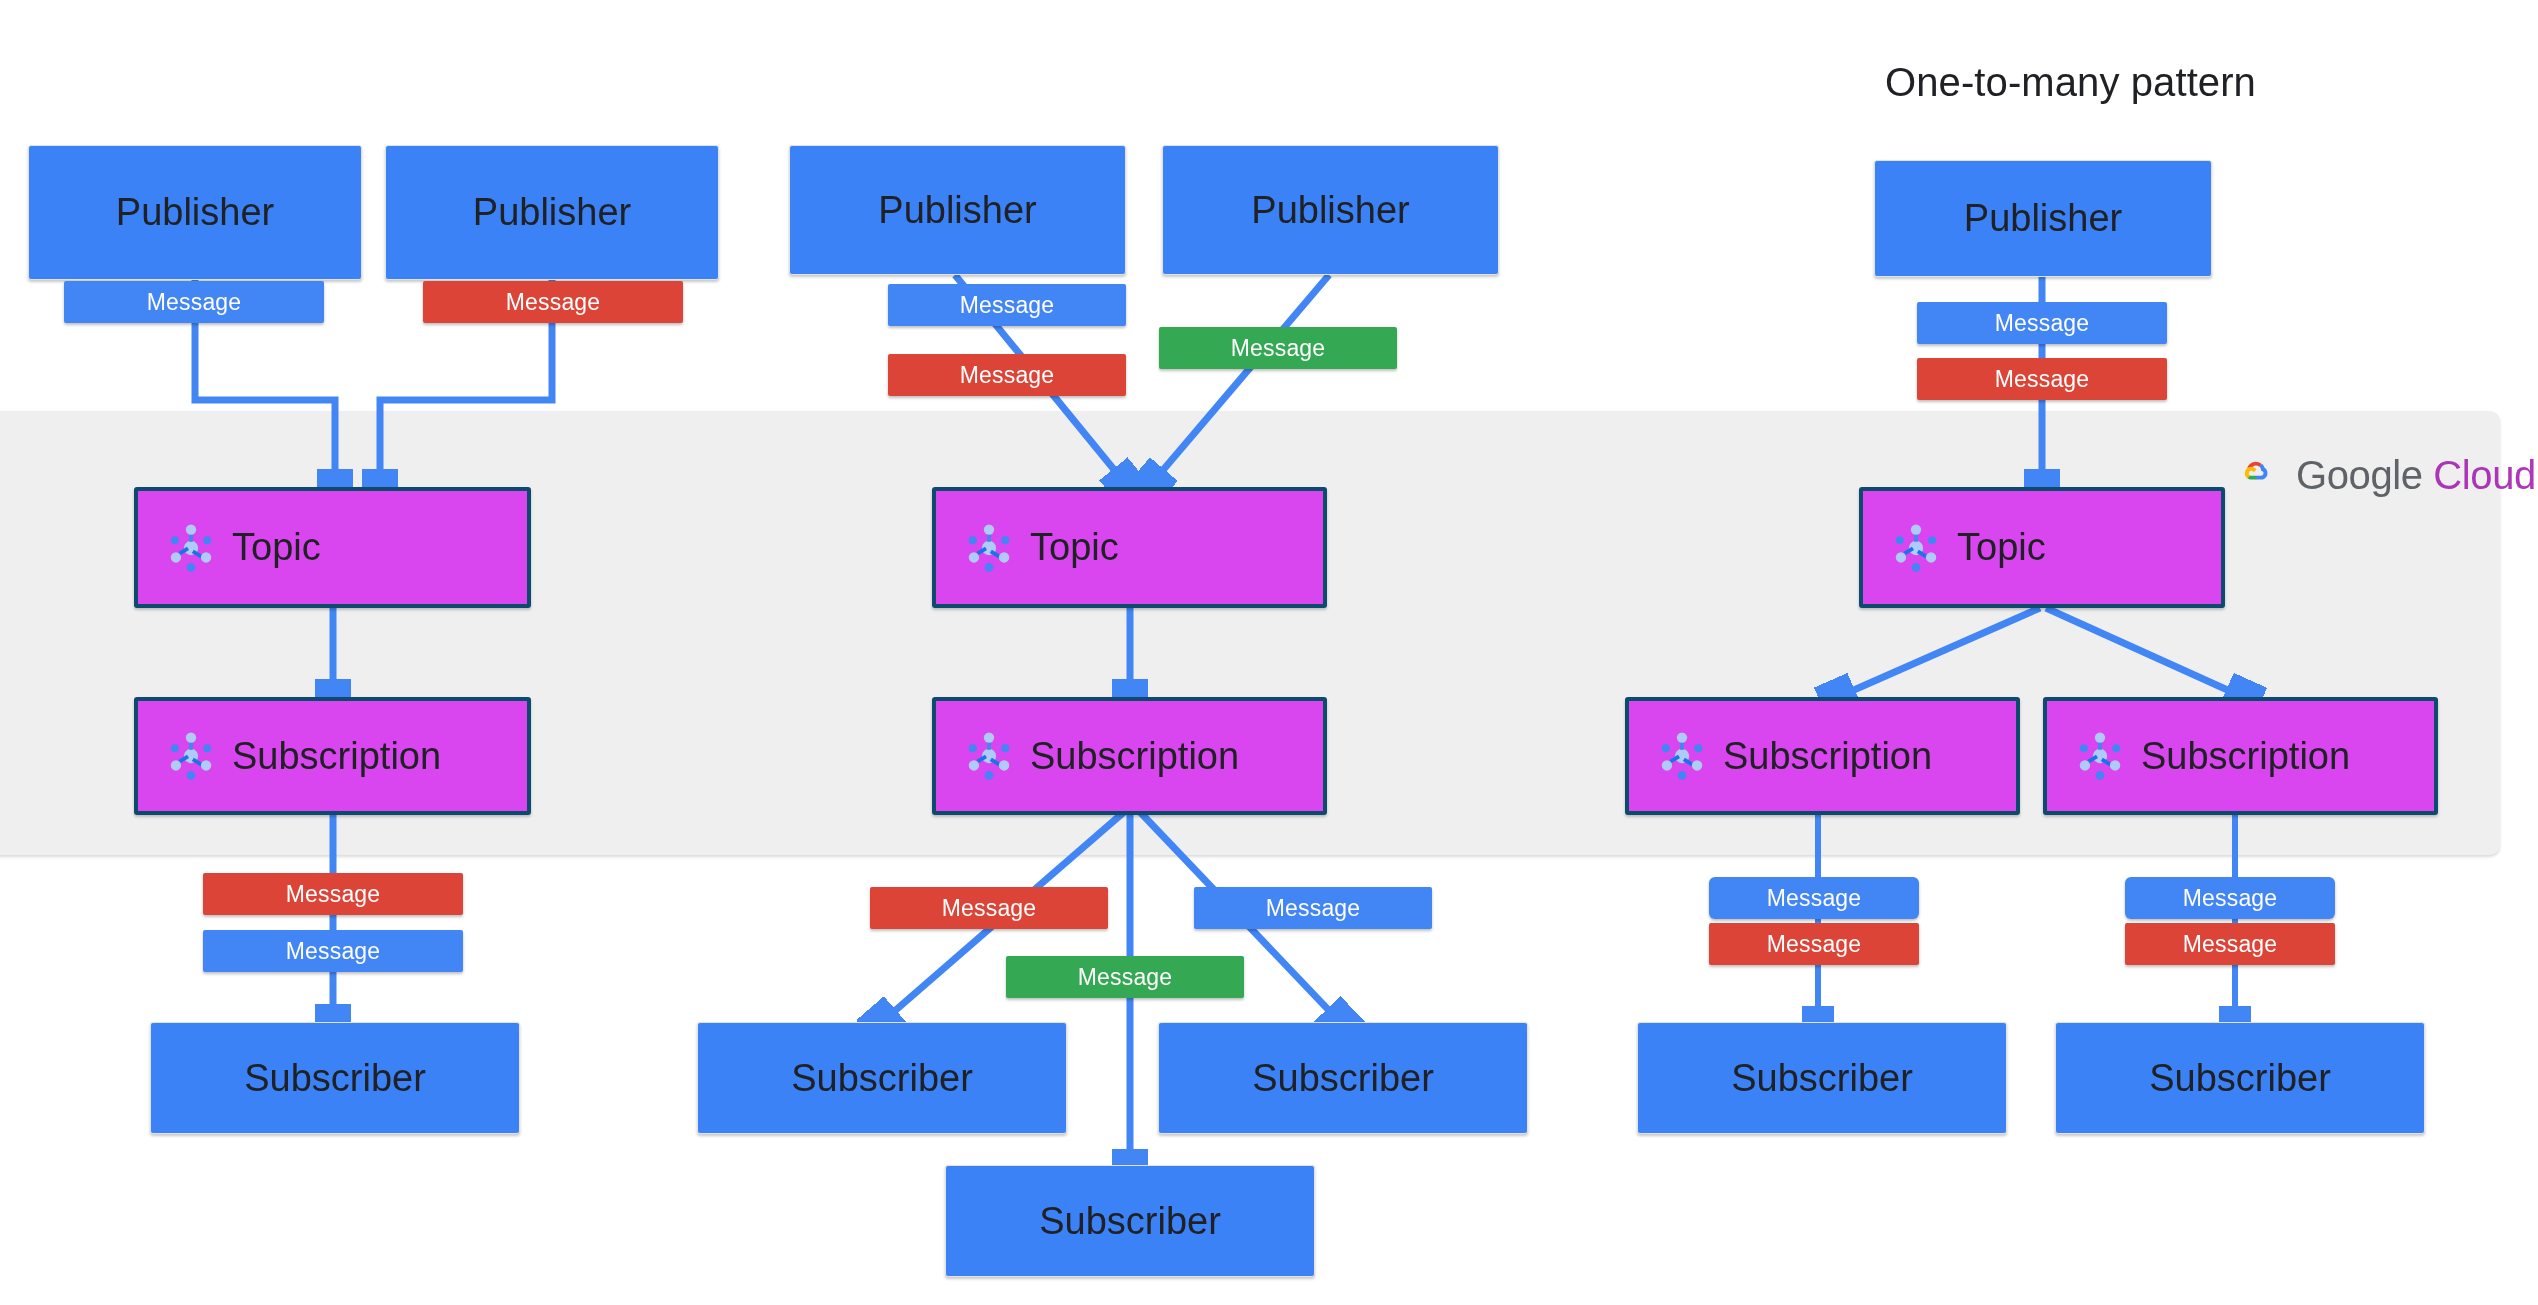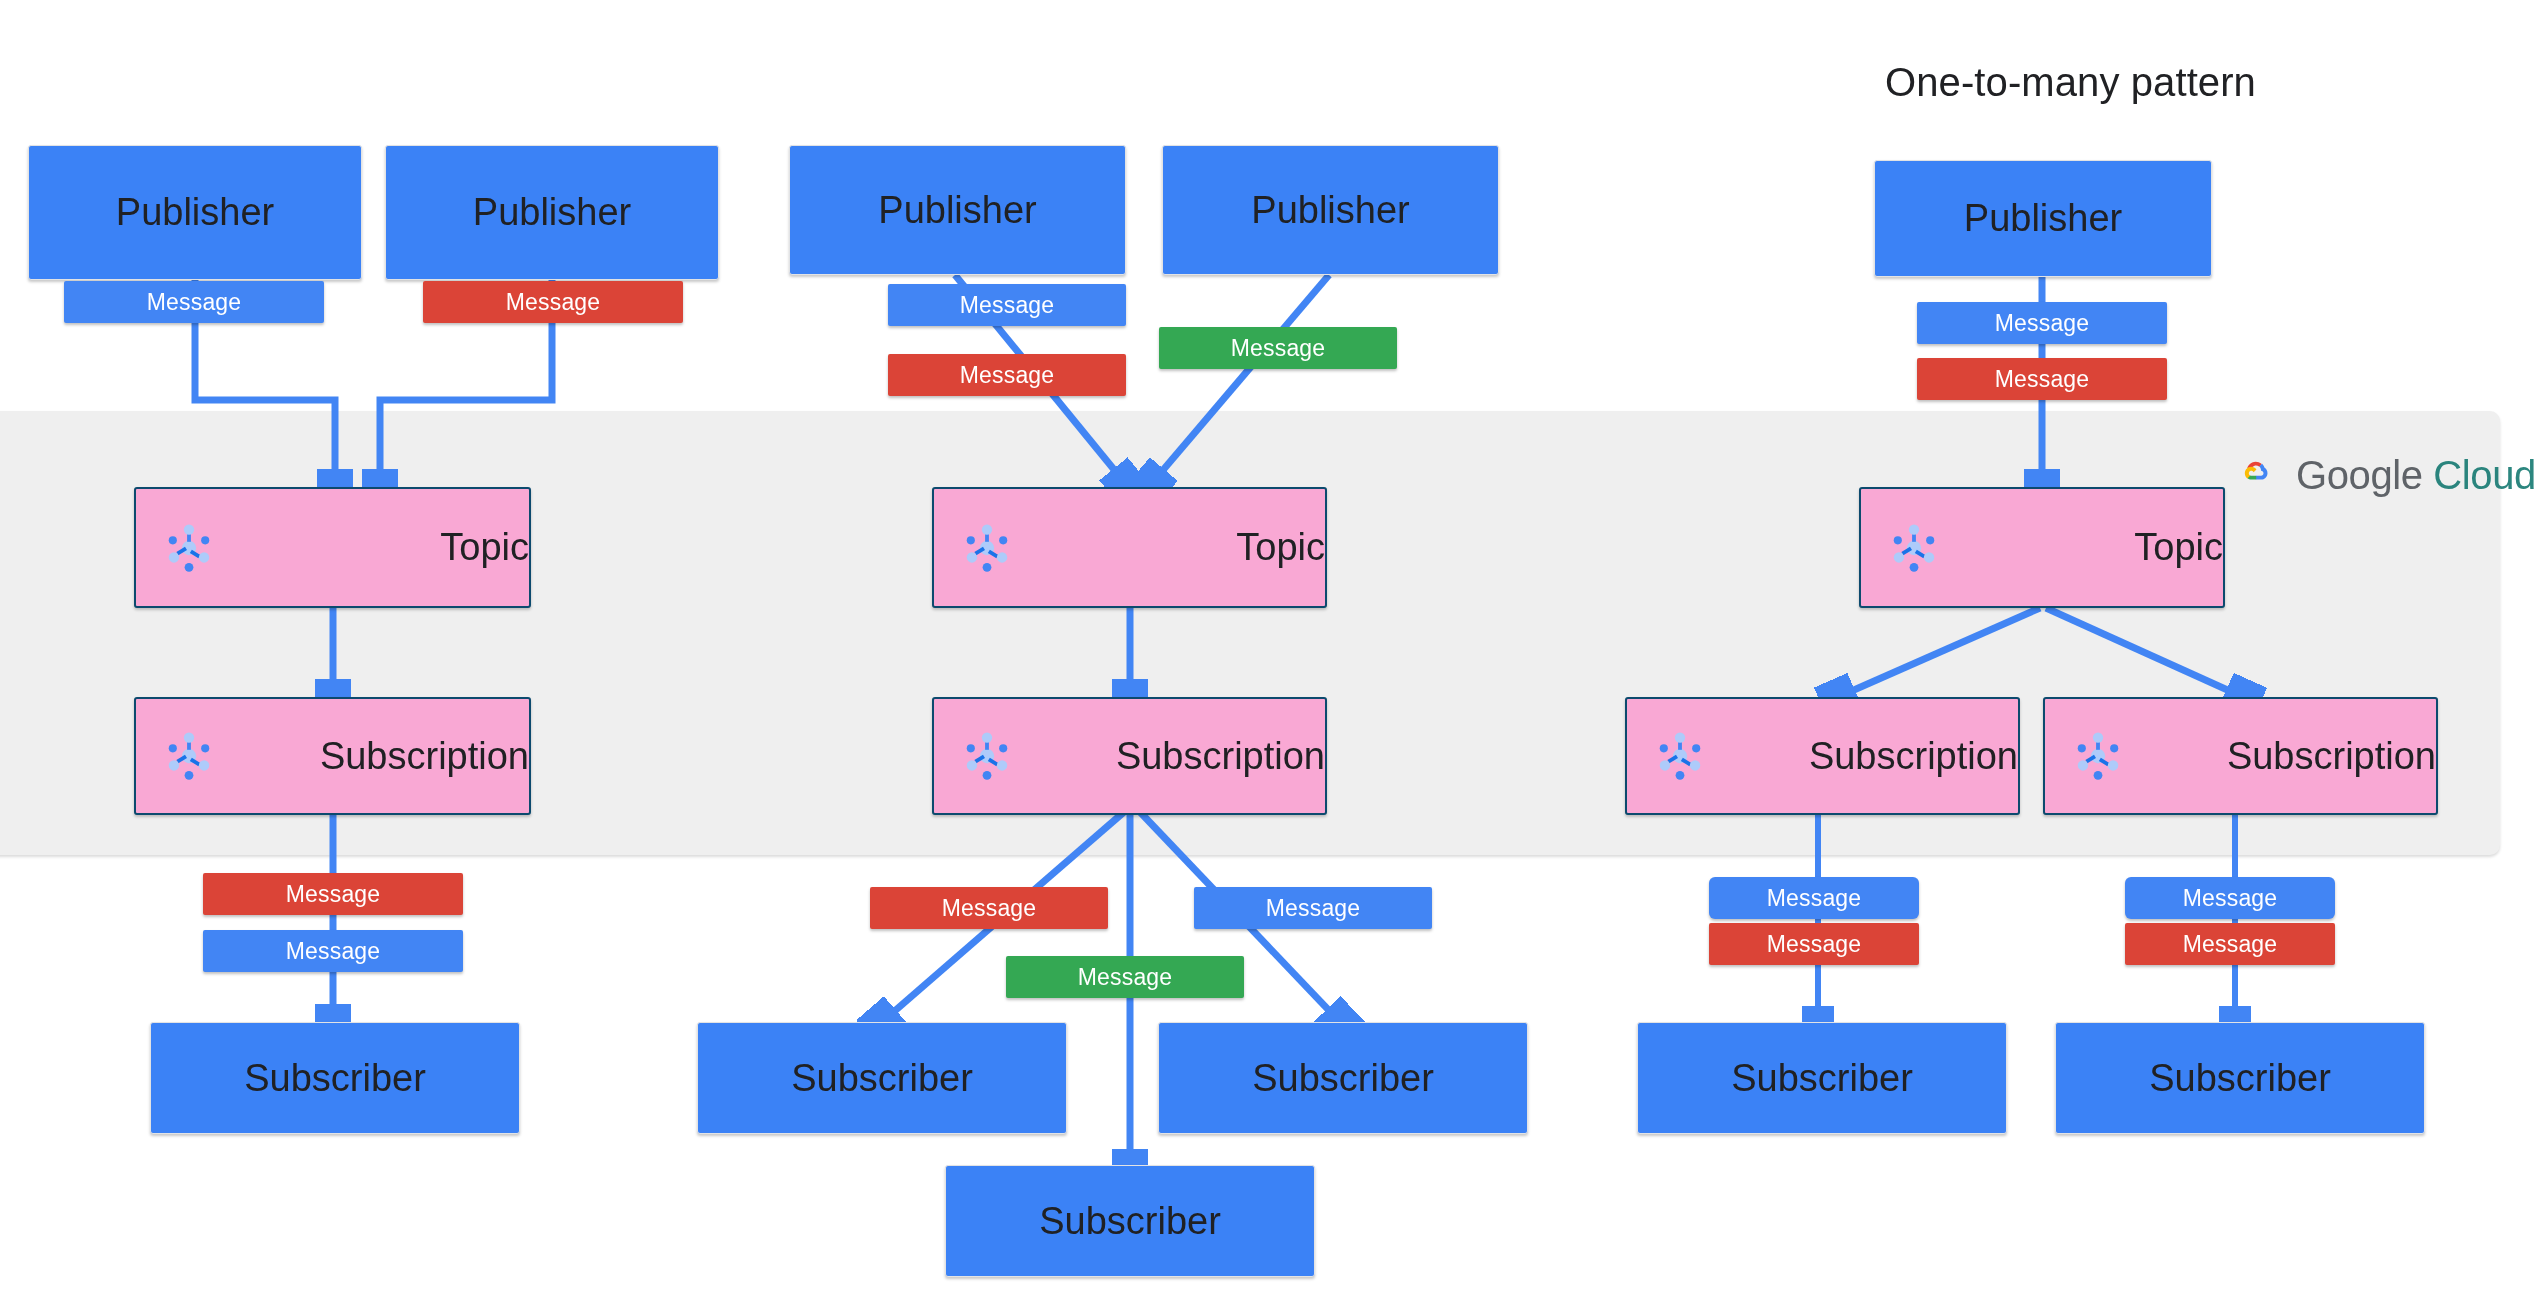--- a/index.html
+++ b/index.html
@@ -35,21 +35,21 @@
     height:54px;
   }
   .gcp-logo .cloud-mark{width:52px;height:52px;display:block;}
   .gcp-logo .wordmark{
     font-size:40px;
     color:#5f6368;
     letter-spacing:-0.4px;
     white-space:nowrap;
   }
   .gcp-logo .wordmark .g{font-weight:400;color:#5f6368;}
-  .gcp-logo .wordmark .c{font-weight:400;color:#0f766e;opacity:.88;}
+  .gcp-logo .wordmark .c{font-weight:400;color:#a21caf;opacity:.88;}
 
   
   .col-title{
     position:absolute;
     font-size:40px;
     color:#202124;
     white-space:nowrap;
     letter-spacing:.1px;
   }
 
@@ -62,23 +62,23 @@
     justify-content:center;
     border-radius:3px;
     box-shadow:0 2px 3px rgba(0,0,0,0.22);
     z-index:4;
   }
   .node.endpoint{           
     background:#3b82f6;
     border:1px solid #e2e3e5;
   }
   .node.service{            
-    background:#f9a8d4;
-    border:2px solid #0c4a6e;
-    justify-content:space-between;
+    background:#d946ef;
+    border:4px solid #0c4a6e;
+    justify-content:flex-start;
   }
   .node .label{
     font-size:38px;
     color:#202124;
     white-space:nowrap;
   }
   .node.service .label{margin-left:14px;}
   .pubsub-icon{
     width:54px;height:54px;
     margin-left:26px;

